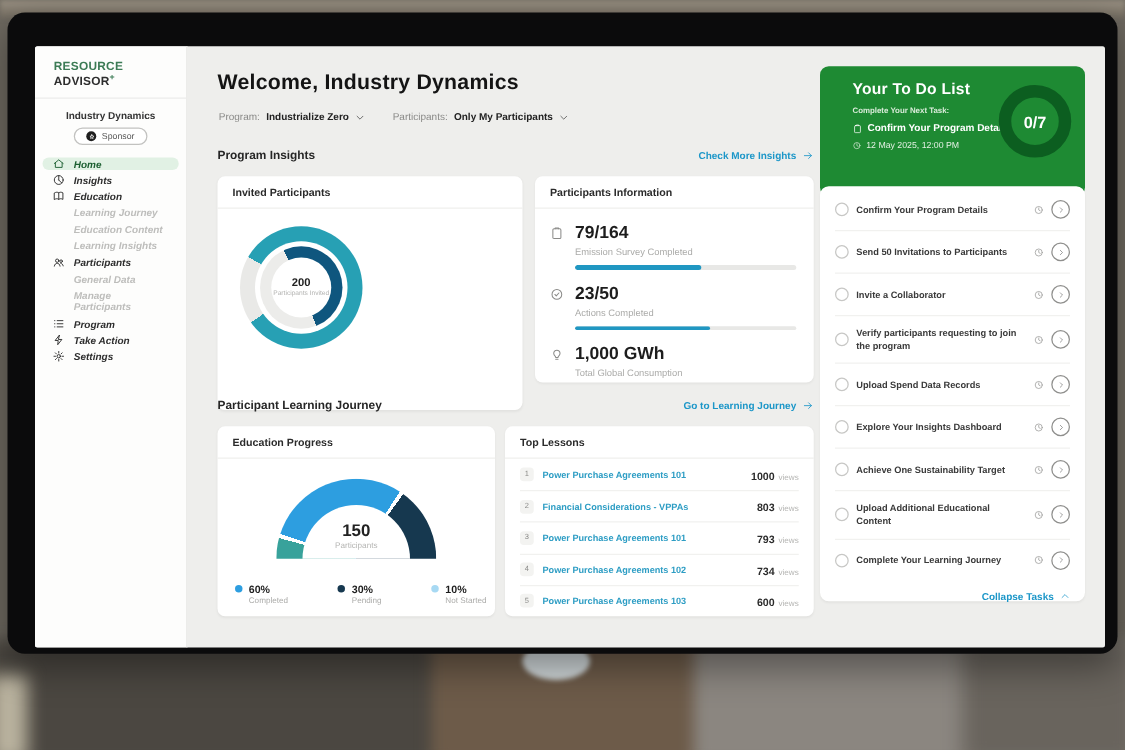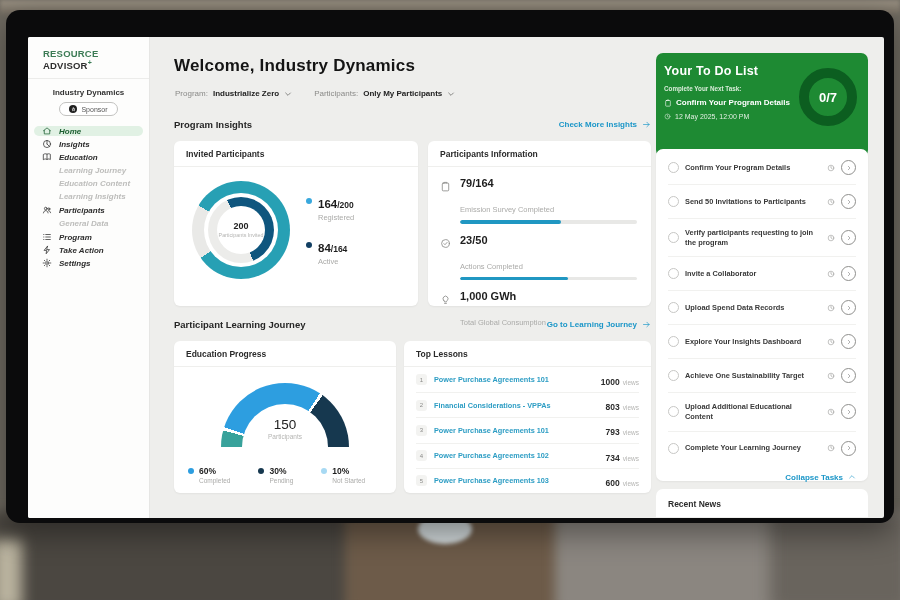--- a/index.html
+++ b/index.html
@@ -60,48 +60,48 @@
   .legend-col { display:flex; flex-direction:column; gap:16px; }
   .leg-item { display:flex; gap:6px; }
   .leg-dot { width:6px; height:6px; border-radius:50%; margin-top:4px; flex:none; }
   .leg-num { font-size:11.5px; font-weight:bold; color:#1d1d1d; }
   .leg-den { font-size:8.5px; font-weight:bold; color:#1d1d1d; }
   .leg-lab { font-size:7.5px; color:#ababa9; margin-top:1px; }
 
   
   .pi-row { display:flex; gap:9px; margin:10px 12px 0; }
   .pi-row svg { width:11px; height:11px; color:#8a8a88; margin-top:4px; flex:none; }
-  .pi-value { font-size:11px; font-weight:bold; color:#1d1d1d; }
-  .pi-label { font-size:7.5px; color:#ababa9; margin-top:16px; }
+  .pi-value { font-size:14px; font-weight:bold; color:#1d1d1d; }
+  .pi-label { font-size:7.5px; color:#ababa9; margin-top:4px; }
   .pi-bar { height:3.5px; background:#e8e8e6; border-radius:2px; margin:6px 14px 4px 32px; overflow:hidden; }
   .pi-fill { height:100%; background:#2097c2; border-radius:2px; }
 
   
   .gauge-wrap { position:relative; width:128px; height:64px; margin:16px auto 0; overflow:hidden; }
   .gauge-circle { position:absolute; left:0; top:0; width:128px; height:128px; border-radius:50%; }
   .gauge-hole { position:absolute; left:21px; top:21px; width:86px; height:86px; border-radius:50%; background:#fff; }
   .gauge-center { position:absolute; left:0; right:0; top:76px; text-align:center; }
-  .gauge-center .v { font-size:13.5px; font-weight:normal; color:#222; }
+  .gauge-center .v { font-size:13.5px; font-weight:bold; color:#222; }
   .gauge-center .l { font-size:6.5px; color:#b5b5b3; margin-top:1px; }
-  .ep-legend { position:absolute; left:14px; right:6px; bottom:9px; display:flex; gap:28px;margin-top:46px; }
+  .ep-legend { position:absolute; left:14px; right:6px; bottom:9px; display:flex; gap:40px;margin-top:46px; }
   .ep-item { display:flex; gap:5px; }
   .ep-dot { width:6px; height:6px; border-radius:50%; margin-top:2px; flex:none; }
   .ep-pct { font-size:8.5px; font-weight:bold; color:#1d1d1d; }
   .ep-lab { font-size:6.5px; color:#ababa9; margin-top:1px; }
 
   
   .lesson-row { display:flex; align-items:center; gap:7px; margin:0 12px; height:25.2px; border-top:1px solid #f1f1ef; }
   .lesson-row.first { border-top:none; }
   .rank { width:11px; height:11px; border-radius:3px; background:#f3f3f1; color:#8a8a88; font-size:6px; display:grid; place-items:center; flex:none; }
   .lesson-title { flex:1; font-size:7.3px; font-weight:bold; color:#2d9dc4; cursor:pointer; }
   .views-num { font-size:8.5px; font-weight:bold; color:#2b2b2b; }
   .views-lab { font-size:6.5px; color:#b5b5b3; margin-left:3px; }
 
   
-  .todo-green { position:absolute; left:628px; top:16px; width:212px; height:104px; background:#1e8a33; border-radius:7px; color:#fff; padding:11px 8px; }
+  .todo-green { position:absolute; left:628px; top:16px; width:212px; height:104px; background:#1e8a33; border-radius:7px; color:#fff; padding:11px 26px; }
   .tg-title { font-size:12.5px; font-weight:bold; letter-spacing:.2px; }
   .tg-sub { font-size:6.3px; color:#d9ecd9; font-weight:bold; margin-top:7px; }
   .tg-task { display:flex; align-items:center; gap:4px; margin-top:6px; font-size:8px; font-weight:bold; }
   .tg-task svg { width:8px; height:8px; }
   .tg-due { display:flex; align-items:center; gap:4px; margin-top:6px; font-size:7px; color:#e3f0e3; }
   .tg-due svg { width:7px; height:7px; }
   .tg-ring { position:absolute; right:11px; top:15px; width:58px; height:58px; border-radius:50%; border:10px solid #0c5e20; display:grid; place-items:center; }
   .tg-ring span { font-size:13px; font-weight:bold; color:#fff; }
 
   
@@ -244,20 +244,23 @@
             </div>
         <div class="nav-item">
               <svg class="ic">
                 <use href="#i-people"></use>
               </svg>
               <span>Participants</span>
             </div>
         <div class="nav-item sub">
               <span>General Data</span>
             </div>
+        <div class="nav-item sub">
+              <span>Manage Participants</span>
+            </div>
         <div class="nav-item">
               <svg class="ic">
                 <use href="#i-list"></use>
               </svg>
               <span>Program</span>
             </div>
         <div class="nav-item">
               <svg class="ic">
                 <use href="#i-action"></use>
               </svg>
@@ -293,49 +296,33 @@
     <div class="sec-row" style="top:82px">
       <span class="sec-title">Program Insights</span>
       <span class="link">
         <span>Check More Insights</span>
         <svg class="ic">
               <use href="#i-arrow-r"></use>
             </svg>
       </span>
     </div>
 
-    <div class="card" style="left:146px; top:104px; width:244px; height:165px">
+    <div class="card" style="left:146px; top:104px; width:244px; height:187px">
       <div class="card-header">Invited Participants</div>
       <div class="inv-body">
         <div class="donut-outer" style="background: conic-gradient(from 300deg, rgb(39, 160, 180) 0deg, rgb(39, 160, 180) 295.2deg, rgb(233, 233, 231) 295.2deg, rgb(233, 233, 231) 360deg);">
           <div class="donut-mid">
             <div class="donut-inner" style="background: conic-gradient(from -25deg, rgb(15, 86, 126) 0deg, rgb(15, 86, 126) 183.6deg, rgb(236, 236, 234) 183.6deg, rgb(236, 236, 234) 360deg);">
               <div class="donut-hole">
                 <span class="v">200</span>
                 <span class="l">Participants Invited</span>
               </div>
             </div>
           </div>
         </div>
-        <div class="legend-col">
-          <div class="leg-item">
-            <span class="leg-dot" style="background:#38a8dd"></span>
-            <div>
-              <span class="leg-num">164</span><span class="leg-den">/200</span>
-              <div class="leg-lab">Registered</div>
-            </div>
-          </div>
-          <div class="leg-item">
-            <span class="leg-dot" style="background:#123f63"></span>
-            <div>
-              <span class="leg-num">84</span><span class="leg-den">/164</span>
-              <div class="leg-lab">Active</div>
-            </div>
-          </div>
-        </div>
       </div>
     </div>
 
     <div class="card" style="left:400px; top:104px; width:223px; height:165px">
       <div class="card-header">Participants Information</div>
       <div class="pi-row">
         <svg class="ic">
               <use href="#i-clipboard"></use>
             </svg>
         <div>
@@ -483,33 +470,33 @@
               <use href="#i-clock"></use>
             </svg>
         <span class="task-go">
               <svg class="ic">
                 <use href="#i-chev-r"></use>
               </svg>
             </span>
       </div>
       <div class="task-row">
         <span class="task-check"></span>
+        <span class="task-label">Invite a Collaborator</span>
+        <svg class="ic task-clock">
+              <use href="#i-clock"></use>
+            </svg>
+        <span class="task-go">
+              <svg class="ic">
+                <use href="#i-chev-r"></use>
+              </svg>
+            </span>
+      </div>
+      <div class="task-row">
+        <span class="task-check"></span>
         <span class="task-label">Verify participants requesting to join the program</span>
-        <svg class="ic task-clock">
-              <use href="#i-clock"></use>
-            </svg>
-        <span class="task-go">
-              <svg class="ic">
-                <use href="#i-chev-r"></use>
-              </svg>
-            </span>
-      </div>
-      <div class="task-row">
-        <span class="task-check"></span>
-        <span class="task-label">Invite a Collaborator</span>
         <svg class="ic task-clock">
               <use href="#i-clock"></use>
             </svg>
         <span class="task-go">
               <svg class="ic">
                 <use href="#i-chev-r"></use>
               </svg>
             </span>
       </div>
       <div class="task-row">
@@ -573,19 +560,16 @@
             </span>
       </div>
       <div class="collapse-row">
         <span>Collapse Tasks</span>
         <svg class="ic">
               <use href="#i-chev-u"></use>
             </svg>
       </div>
     </div>
 
-    <div class="news-card">
-      <div class="news-title">Recent News</div>
-    </div>
 
   </div>
   </div>
 </div>
 
 </body></html>

